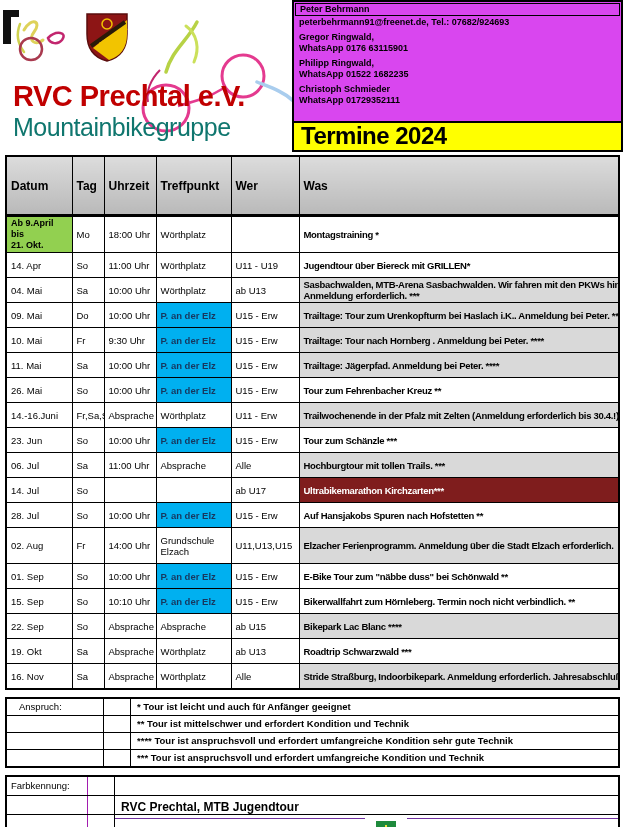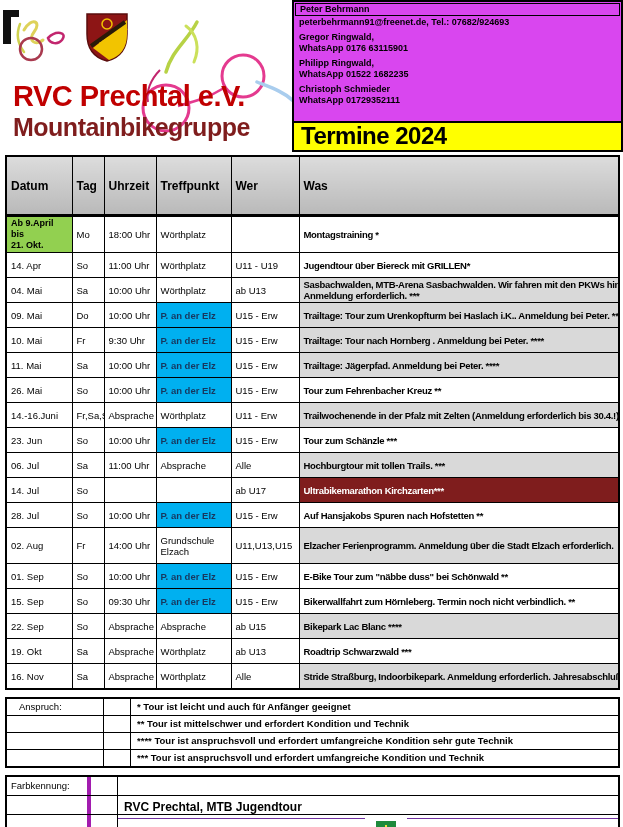--- a/index.html
+++ b/index.html
@@ -6,21 +6,21 @@
   .page{
     position:relative;width:623px;height:827px;margin:0 auto;background:#fff;
     font-family:"Liberation Sans",sans-serif;color:#000;overflow:hidden;
   }
   
   .hdr{display:flex;height:152px;}
   .hdr-left{position:relative;width:292px;height:152px;background:#fff;}
   .corner-mark{position:absolute;left:3px;top:10px;width:8px;height:34px;background:#111;}
   .corner-mark:after{content:"";position:absolute;left:0;top:0;width:16px;height:7px;background:#111;}
   .club-title{position:absolute;left:13px;top:80px;font-size:29px;font-weight:bold;color:#c00000;letter-spacing:-0.5px;white-space:nowrap;}
-  .club-subtitle{position:absolute;left:13px;top:113px;font-size:25px;font-weight:bold;color:#7f1d1d;letter-spacing:-0.5px;white-space:nowrap;}
+  .club-subtitle{position:absolute;left:13px;top:113px;font-size:25px;font-weight:normal;color:#0f766e;letter-spacing:-0.5px;white-space:nowrap;}
   .doodles{position:absolute;left:0;top:0;width:292px;height:152px;}
   .hdr-right{flex:1;display:flex;flex-direction:column;}
   .contact-box{flex:1;background:#d946ef;border:2px solid #000;border-bottom:1px solid #000;padding:1px 5px 2px 5px;font-size:9px;font-weight:bold;line-height:11px;}
   .contact-first{border:1px solid #000;margin:0 -4px 1px -4px;padding:0 4px;}
   .contact-group{margin-top:4px;}
   .contact-detail{font-weight:bold;}
   .banner{height:27px;background:#ffff00;border:2px solid #000;border-top:1px solid #000;font-size:24px;font-weight:bold;line-height:25px;padding-left:7px;letter-spacing:-0.5px;}
   
   table.sched{border-collapse:collapse;table-layout:fixed;width:613px;margin:3px 0 0 5px;border:2px solid #000;}
   table.sched th,table.sched td{border:1px solid #000;overflow:hidden;}
@@ -42,21 +42,21 @@
   .legend{width:611px;margin:7px 0 0 5px;border:2px solid #000;}
   .legend-row{display:flex;border-bottom:1px solid #000;height:16px;line-height:15px;}
   .legend-row:last-child{border-bottom:none;}
   .l-c1{width:72px;border-right:1px solid #000;padding:0 12px;font-size:9.5px;}
   .l-c2{width:26px;border-right:1px solid #000;}
   .l-c3{flex:1;padding:0 6px;font-size:9.5px;font-weight:bold;}
   
   .farb{position:relative;width:611px;margin:7px 0 0 5px;border:2px solid #000;}
   .farb-row{display:flex;border-bottom:1px solid #000;height:18px;line-height:17px;}
   .farb-row:last-child{border-bottom:none;}
-  .f-c1{width:72px;border-right:4px solid #a21caf;padding:0 4px;font-size:9.5px;background:#fff;}
+  .f-c1{width:72px;border-right:1px solid #a21caf;padding:0 4px;font-size:9.5px;background:#fff;}
   .f-c2{width:26px;border-right:1px solid #000;background:#fff;}
   .f-c3{flex:1;padding:0 6px;font-size:12px;font-weight:bold;display:flex;justify-content:space-between;margin-top:22px;}
   .f-c3.white{background:#fff;}
   .f-c3.purple{background:#7030a0;color:#fff;border-bottom:1px solid #7030a0;}
   .f-c3.blue{background:#00b0f0;color:#17375e;}
   .farb-row.blue-row{border-bottom:none;}
   .f-right{font-weight:bold;padding-right:70px;}
   .ztl-logo{
     position:absolute;left:358px;top:39px;width:42px;height:35px;background:#fff;
     display:flex;flex-direction:column;align-items:center;justify-content:center;z-index:2;
@@ -256,21 +256,21 @@
           <td class="c-datum white">01. Sep</td>
           <td class="c-tag">So</td>
           <td class="c-uhrzeit">10:00 Uhr</td>
           <td class="c-treff blue">P. an der Elz</td>
           <td class="c-wer">U15 - Erw</td>
           <td class="c-was white">E-Bike Tour zum "näbbe duss" bei Schönwald **</td>
         </tr>
         <tr>
           <td class="c-datum white">15. Sep</td>
           <td class="c-tag">So</td>
-          <td class="c-uhrzeit">09:30 Uhr</td>
+          <td class="c-uhrzeit">10:10 Uhr</td>
           <td class="c-treff blue">P. an der Elz</td>
           <td class="c-wer">U15 - Erw</td>
           <td class="c-was white">Bikerwallfahrt zum Hörnleberg. Termin noch nicht verbindlich. **</td>
         </tr>
         <tr>
           <td class="c-datum white">22. Sep</td>
           <td class="c-tag">So</td>
           <td class="c-uhrzeit">Absprache</td>
           <td class="c-treff white">Absprache</td>
           <td class="c-wer">ab U15</td>

